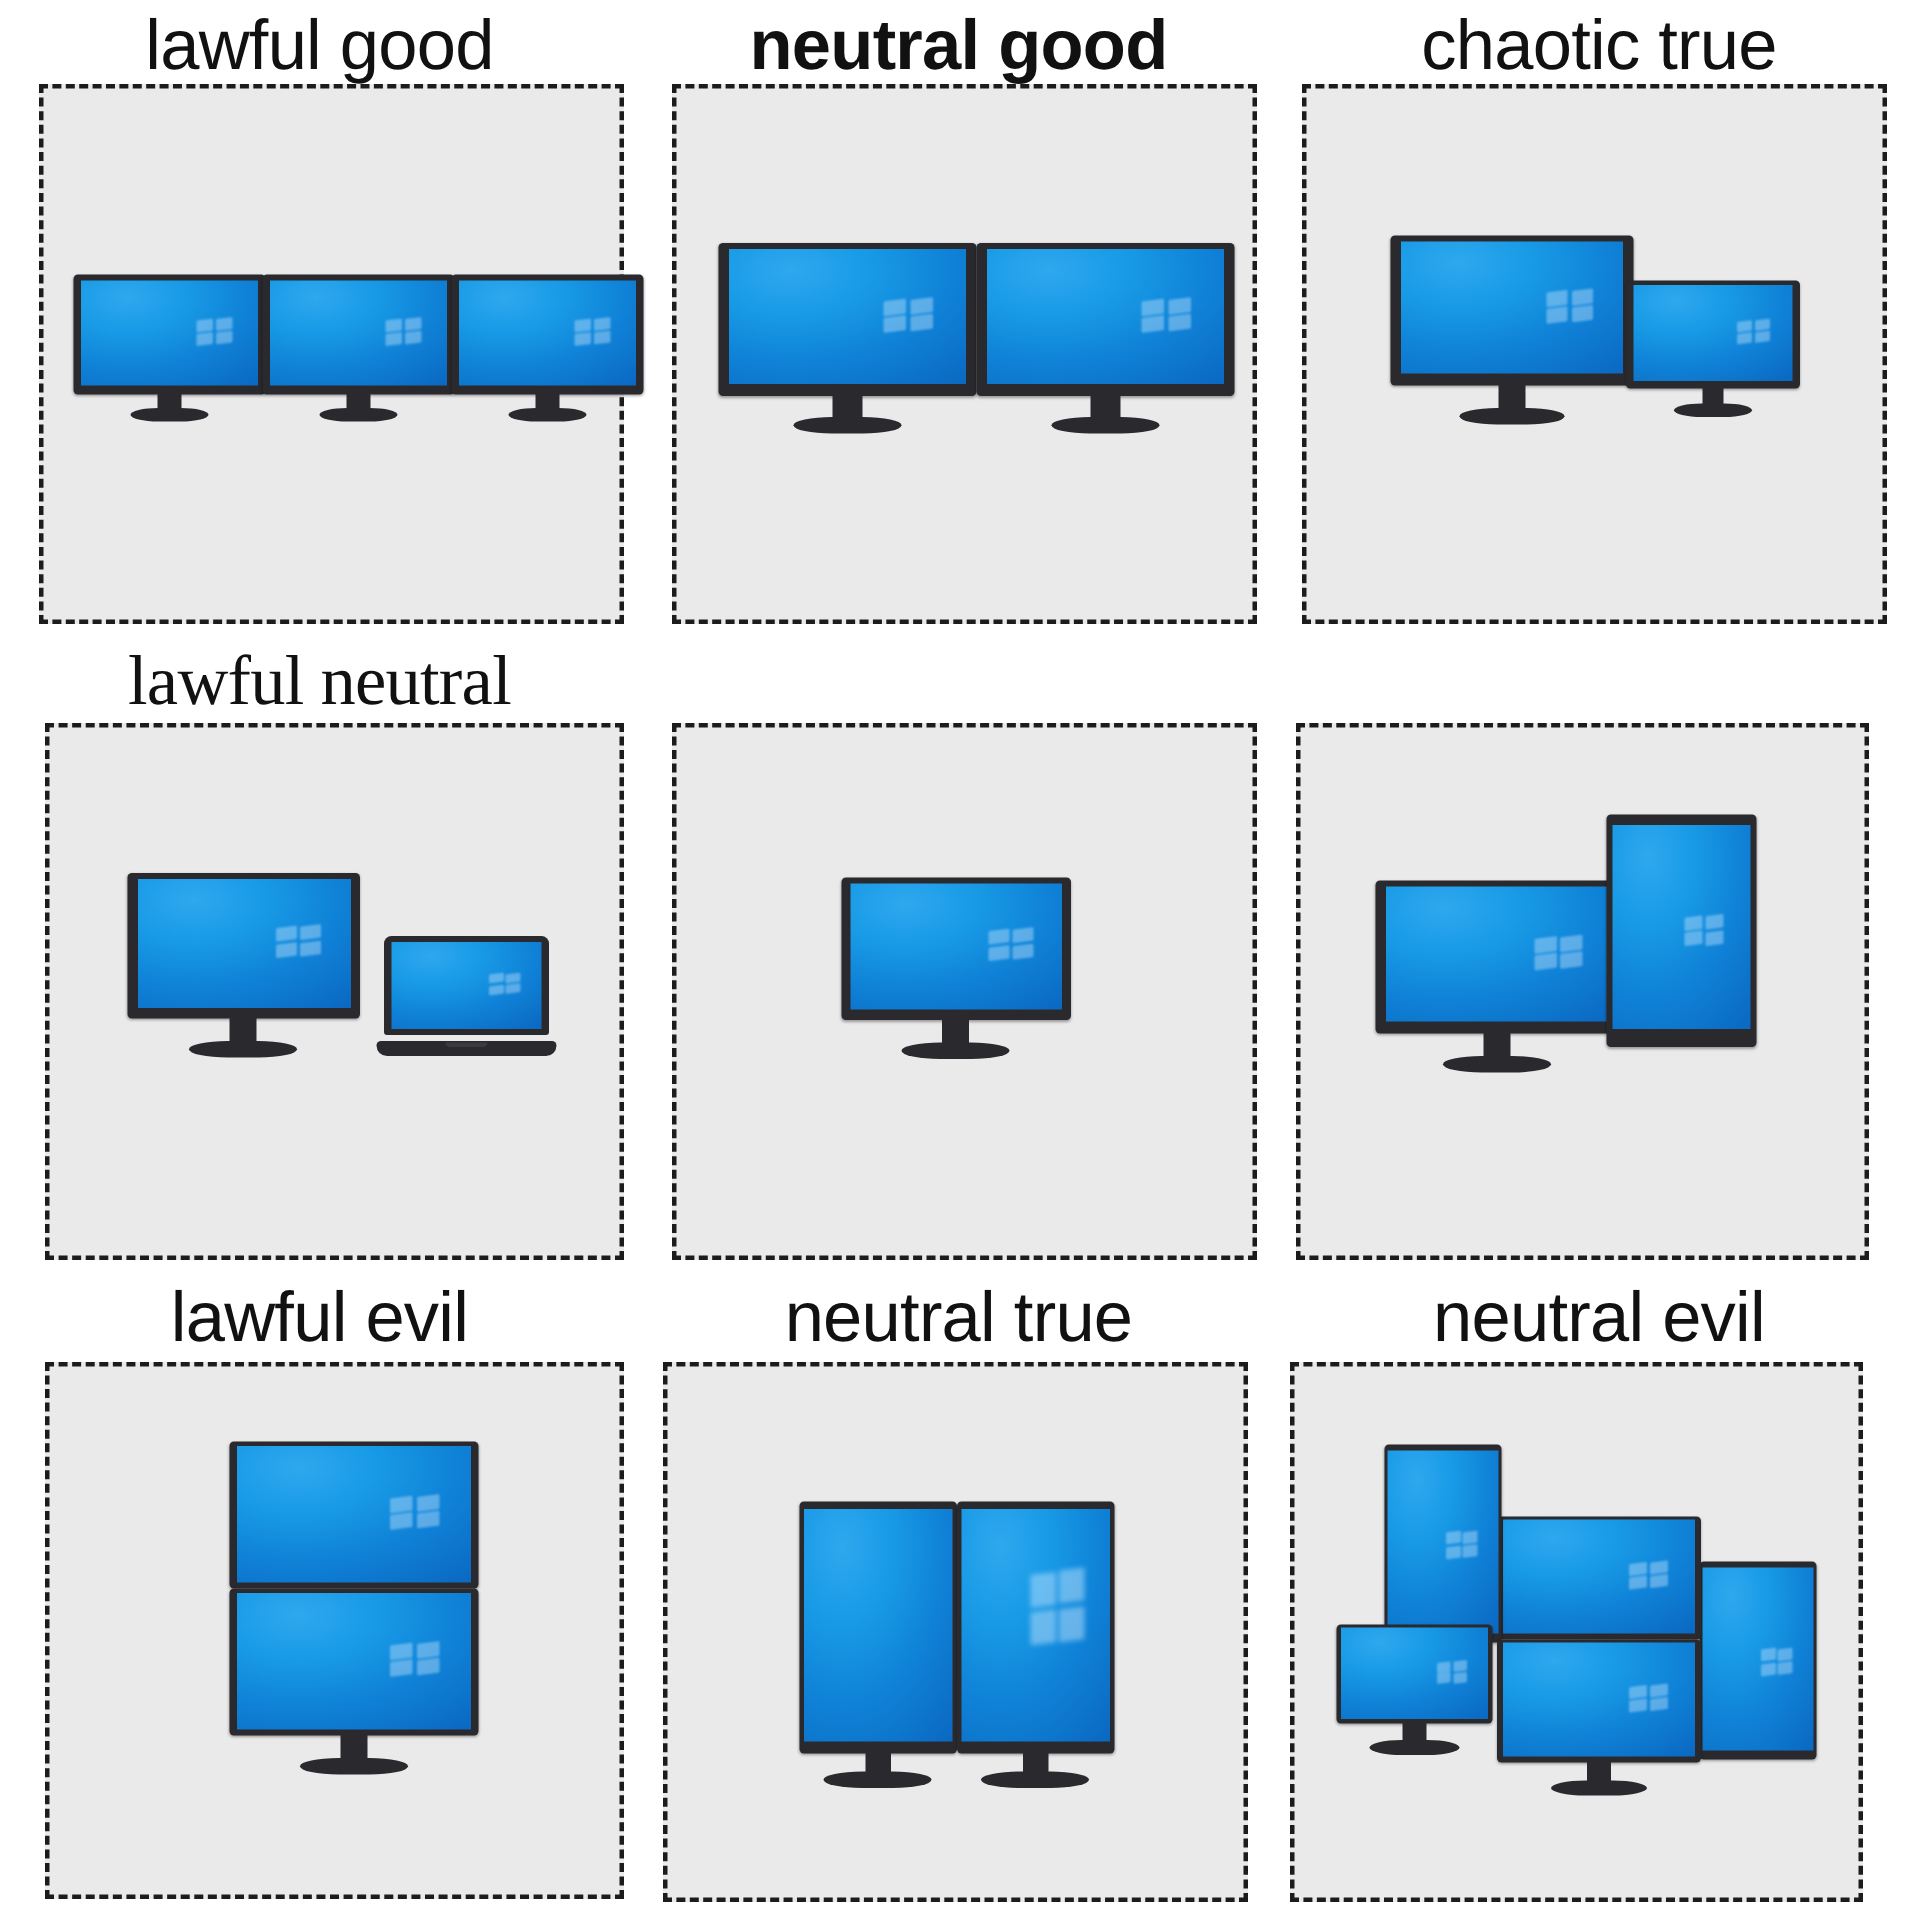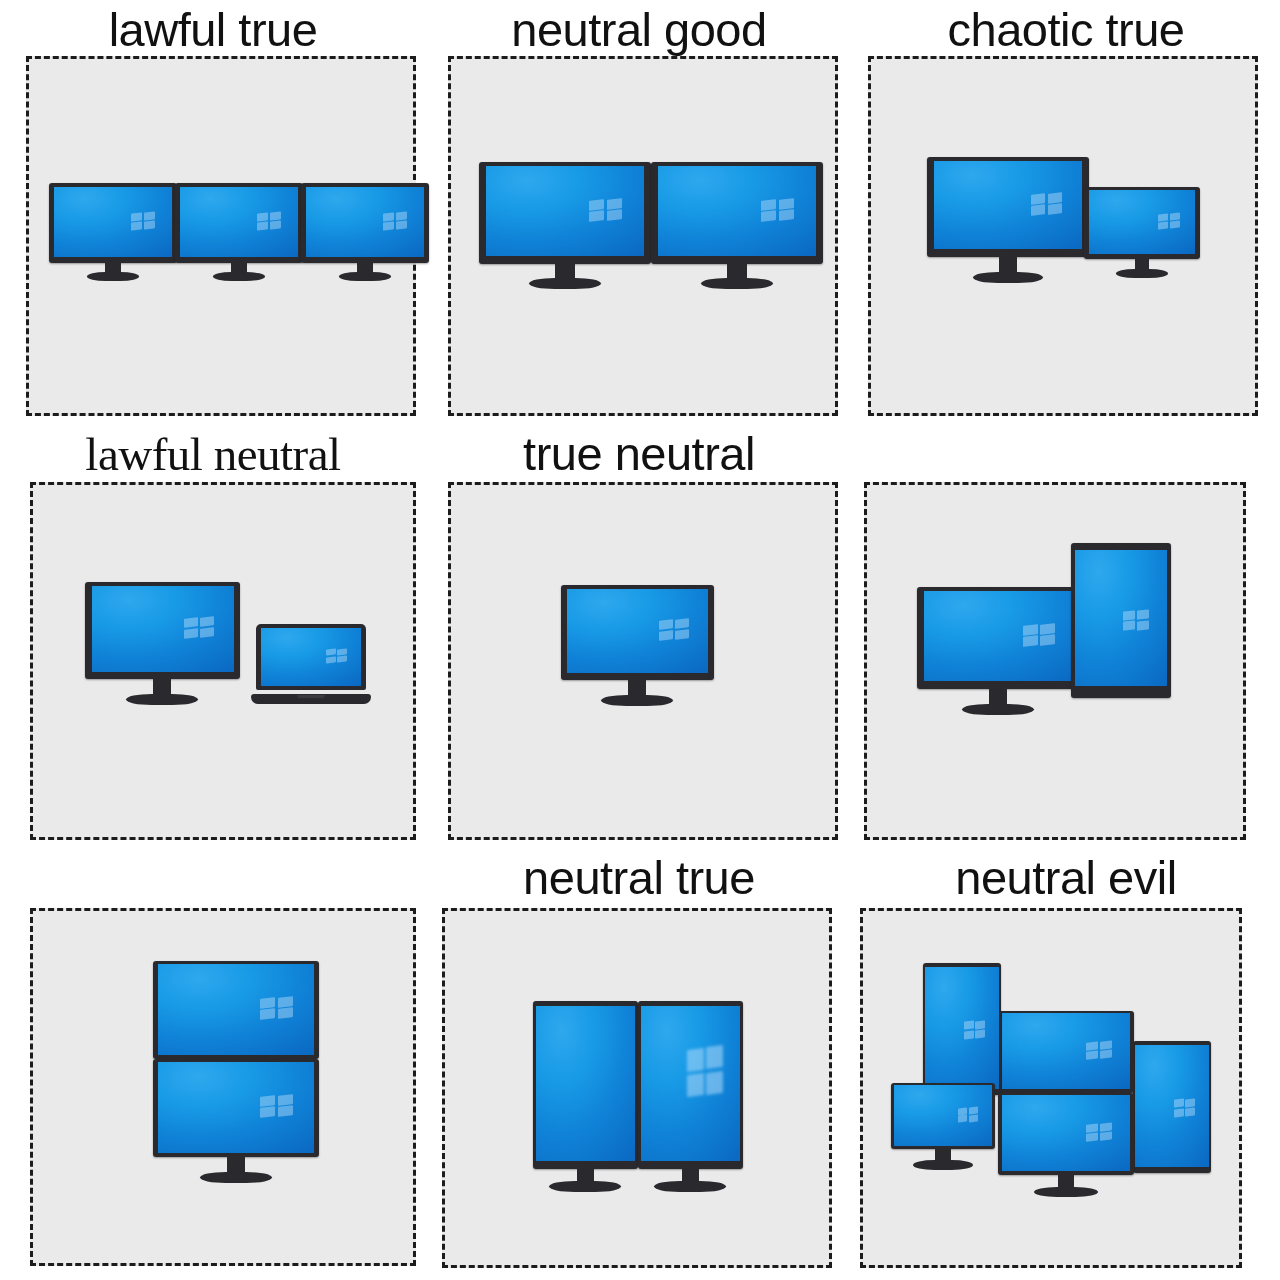--- a/index.html
+++ b/index.html
@@ -132,21 +132,21 @@
     position: absolute; left: 38%; bottom: 62%; width: 24%; height: 26%;
     background: #3a3a3f; border-radius: 0 0 4px 4px;
   }
 </style>
 </head>
 <body>
 
 <div id="chart">
 
   <div class="cell" style="left:0px; top:0px; width:426px; height:426px;">
-    <div class="cell-title" style="top:4px;">lawful true</div>
+    <div class="cell-title" style="top:4px;">lawful good</div>
     <div class="cell-box" style="left:26px; top:56px; width:390px; height:360px;">
       <div class="stage">
 
         <div class="monitor" style="left:20px; top:124px; width:128px; height:80px;">
           <div class="mon-frame">
             <div class="mon-screen">
               <div class="mon-logo">
                 <div class="q q1"></div>
                   <div class="q q2"></div>
                   <div class="q q3"></div>
@@ -186,21 +186,21 @@
           </div>
           <div class="mon-neck" style="left:56px; top:79px; width:16px; height:12px;"></div>
           <div class="mon-base" style="left:38px; top:89px; width:52px; height:9px;"></div>
         </div>
 
       </div>
     </div>
   </div>
 
   <div class="cell" style="left:426px; top:0px; width:426px; height:426px;">
-    <div class="cell-title" style="top:4px;">neutral good</div>
+    <div class="cell-title" style="top:4px;font-weight:bold;">neutral good</div>
     <div class="cell-box" style="left:22px; top:56px; width:390px; height:360px;">
       <div class="stage">
 
         <div class="monitor" style="left:28px; top:103px; width:172px; height:102px;">
           <div class="mon-frame">
             <div class="mon-screen">
               <div class="mon-logo">
                 <div class="q q1"></div>
                   <div class="q q2"></div>
                   <div class="q q3"></div>
@@ -304,21 +304,20 @@
           <div class="lap-deck">
             <div class="lap-notch"></div>
           </div>
         </div>
 
       </div>
     </div>
   </div>
 
   <div class="cell" style="left:426px; top:426px; width:426px; height:426px;">
-    <div class="cell-title" style="top:2px;">true neutral</div>
     <div class="cell-box" style="left:22px; top:56px; width:390px; height:358px;">
       <div class="stage">
 
         <div class="monitor" style="left:110px; top:100px; width:153px; height:95px;">
           <div class="mon-frame">
             <div class="mon-screen">
               <div class="mon-logo">
                 <div class="q q1"></div>
                   <div class="q q2"></div>
                   <div class="q q3"></div>
@@ -364,20 +363,21 @@
               </div>
             </div>
           </div>
         </div>
 
       </div>
     </div>
   </div>
 
   <div class="cell" style="left:0px; top:852px; width:426px; height:428px;">
+    <div class="cell-title" style="top:0px;">lawful evil</div>
     <div class="cell-box" style="left:30px; top:56px; width:386px; height:358px;">
       <div class="stage">
 
         <div class="monitor" style="left:120px; top:50px; width:166px; height:98px;">
           <div class="mon-frame">
             <div class="mon-screen thin">
               <div class="mon-logo">
                 <div class="q q1"></div>
                   <div class="q q2"></div>
                   <div class="q q3"></div>

